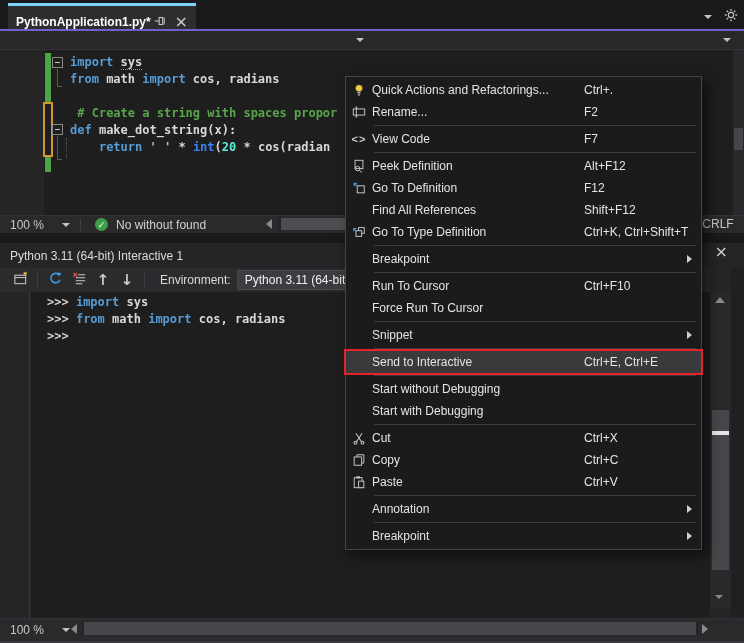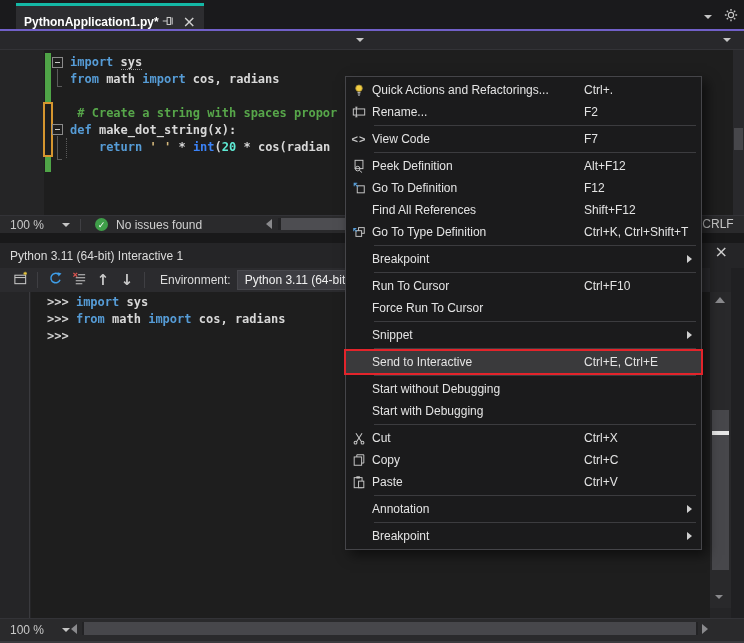--- a/index.html
+++ b/index.html
@@ -2,21 +2,21 @@
 <html><head>
 <meta charset="utf-8">
 <style>
   html,body{margin:0;padding:0;background:#0d0d0d;}
   .app{position:relative;width:744px;height:643px;background:#1e1e1e;overflow:hidden;
        font-family:"Liberation Sans",sans-serif;color:#d4d4d4;font-size:12px;}
   .abs{position:absolute;}
 
   
   .tabstrip{left:0;top:0;width:744px;height:29px;background:#1a1a1c;}
-  .doc-tab{left:16px;top:3px;width:188px;height:26px;background:#2d2d30;border-top:3px solid #14b8a6;
+  .doc-tab{left:8px;top:3px;width:188px;height:26px;background:#2d2d30;border-top:3px solid #7dd3fc;
            display:flex;align-items:center;padding:16px 8px;box-sizing:border-box;}
   .doc-tab .t{font-weight:bold;color:#ffffff;font-size:12px;flex:1;white-space:nowrap;}
   .tab-accent-line{left:0;top:29px;width:744px;height:2px;background:#7160c8;}
   .well-ctrls{right:6px;top:8px;display:flex;align-items:center;gap:12px;}
 
   
   .navbar{left:0;top:31px;width:744px;height:19px;background:#28282b;border-bottom:1px solid #333337;box-sizing:border-box;}
 
   
   .editor{left:0;top:50px;width:744px;height:165px;background:#1e1e1e;}
@@ -151,21 +151,21 @@
     <div class="abs ed-vthumb" style="top:78px;height:22px;"></div>
   </div>
 
   <div class="abs ed-status">
     <div class="zoom-ctl">
       <span style="color:#c8c8c8;">100 %</span>
       <span class="tri tri-down"></span>
     </div>
     <div class="vdiv"></div>
     <div class="check-circle">✓</div>
-    <span style="color:#d0d0d0;">No issues found</span>
+    <span style="color:#d0d0d0;">No without found</span>
   </div>
   <span class="tri tri-left abs" style="left:266px;top:219px;"></span>
   <div class="abs hscroll-track"></div>
   <div class="abs hscroll-thumb"></div>
   <span class="abs crlf">CRLF</span>
 
   <div class="abs splitter"></div>
 
   <div class="abs panel"></div>
   <div class="abs panel-title">Python 3.11 (64-bit) Interactive 1</div>

